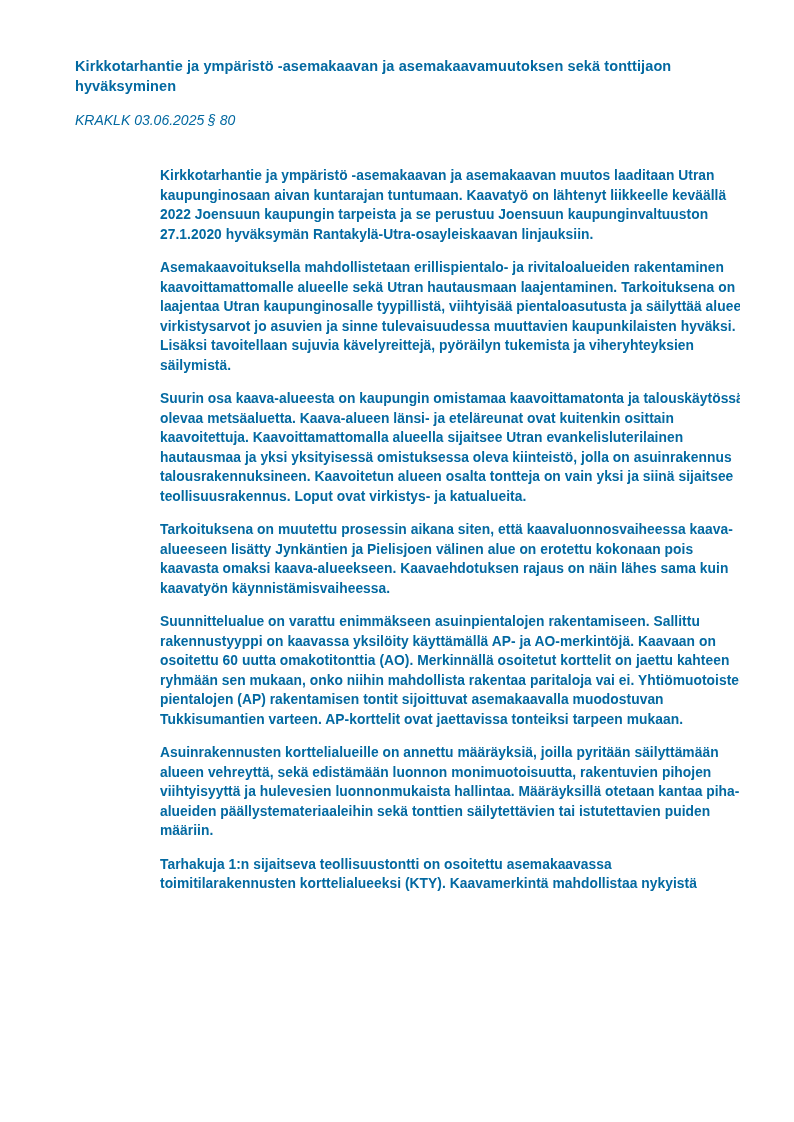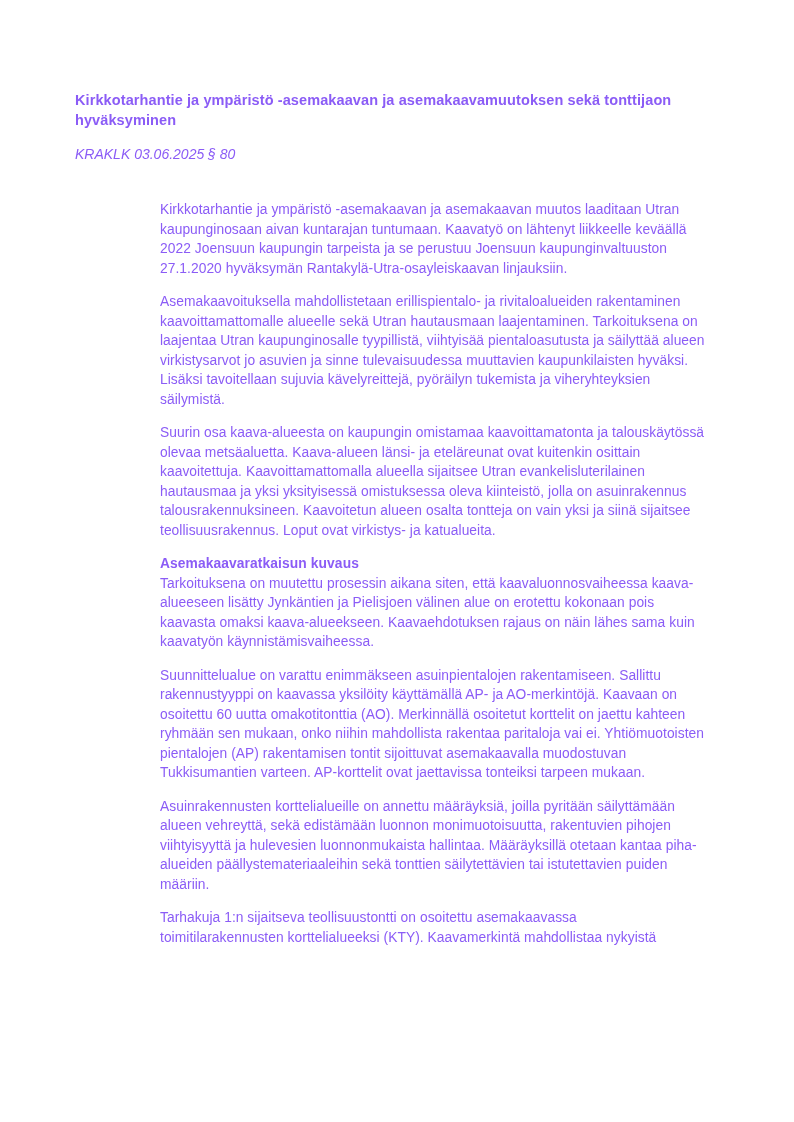--- a/index.html
+++ b/index.html
@@ -5,25 +5,25 @@
   html, body {
     margin: 0;
     padding: 0;
     background: #ffffff;
   }
   .page {
     position: relative;
     width: 740px;
     height: 1122px;
     background: #ffffff;
-    color: #8b5cf6;
+    color: #0369a1;
     font-family: "Liberation Sans", "DejaVu Sans", sans-serif;
     overflow: hidden;
     box-sizing: border-box;
-    padding: 90px 40px 0 75px;
+    padding: 56px 40px 0 75px;
   }
   .doc-title {
     margin: 0;
     font-size: 14.5px;
     font-weight: bold;
     line-height: 20px;
     white-space: pre-line;
     letter-spacing: 0.1px;
   }
   .doc-reference {
@@ -38,20 +38,21 @@
     margin-left: 85px;
     margin-right: 0;
     width: 624px;
   }
   .doc-body p {
     margin: 0 0 14px 0;
     font-size: 13.8px;
     line-height: 19.5px;
     white-space: pre-line;
     letter-spacing: 0.05px;
+    font-weight: bold;
   }
   .doc-body h2 {
     margin: 0;
     font-size: 13.8px;
     font-weight: bold;
     line-height: 19.5px;
     white-space: pre-line;
     letter-spacing: 0.1px;
   }
 </style>
@@ -79,21 +80,20 @@
 Lisäksi tavoitellaan sujuvia kävelyreittejä, pyöräilyn tukemista ja viheryhteyksien
 säilymistä.</p>
 
     <p>Suurin osa kaava-alueesta on kaupungin omistamaa kaavoittamatonta ja talouskäytössä
 olevaa metsäaluetta. Kaava-alueen länsi- ja eteläreunat ovat kuitenkin osittain
 kaavoitettuja. Kaavoittamattomalla alueella sijaitsee Utran evankelisluterilainen
 hautausmaa ja yksi yksityisessä omistuksessa oleva kiinteistö, jolla on asuinrakennus
 talousrakennuksineen. Kaavoitetun alueen osalta tontteja on vain yksi ja siinä sijaitsee
 teollisuusrakennus. Loput ovat virkistys- ja katualueita.</p>
 
-    <h2>Asemakaavaratkaisun kuvaus</h2>
 
     <p>Tarkoituksena on muutettu prosessin aikana siten, että kaavaluonnosvaiheessa kaava-
 alueeseen lisätty Jynkäntien ja Pielisjoen välinen alue on erotettu kokonaan pois
 kaavasta omaksi kaava-alueekseen. Kaavaehdotuksen rajaus on näin lähes sama kuin
 kaavatyön käynnistämisvaiheessa.</p>
 
     <p>Suunnittelualue on varattu enimmäkseen asuinpientalojen rakentamiseen. Sallittu
 rakennustyyppi on kaavassa yksilöity käyttämällä AP- ja AO-merkintöjä. Kaavaan on
 osoitettu 60 uutta omakotitonttia (AO). Merkinnällä osoitetut korttelit on jaettu kahteen
 ryhmään sen mukaan, onko niihin mahdollista rakentaa paritaloja vai ei. Yhtiömuotoisten

